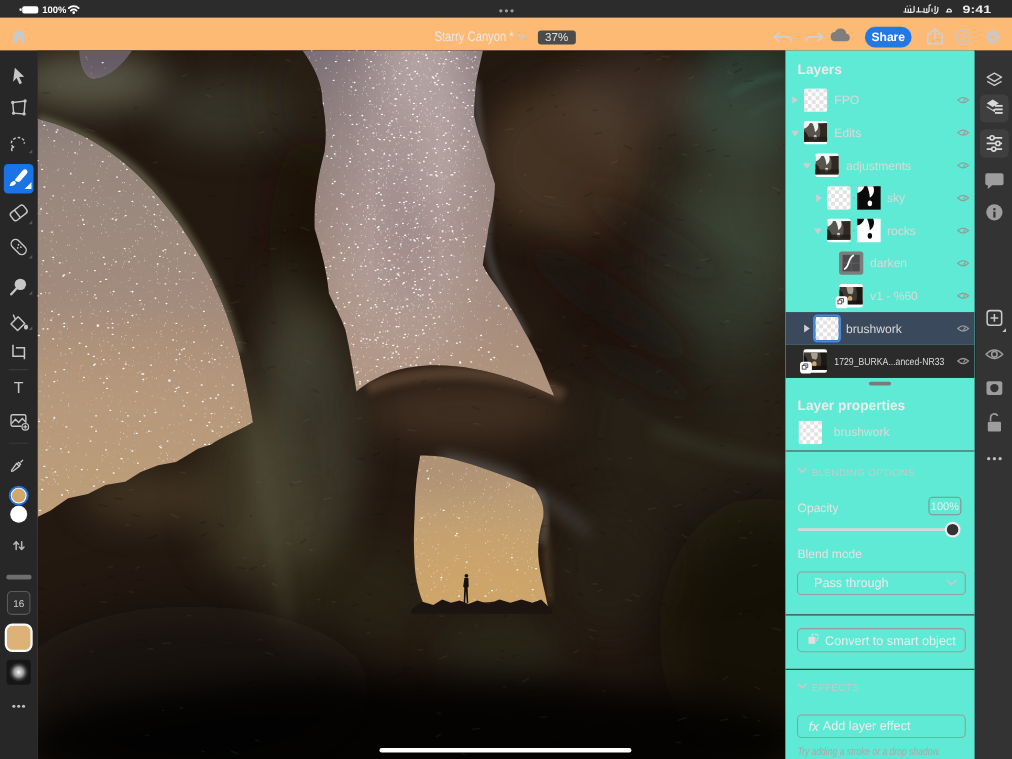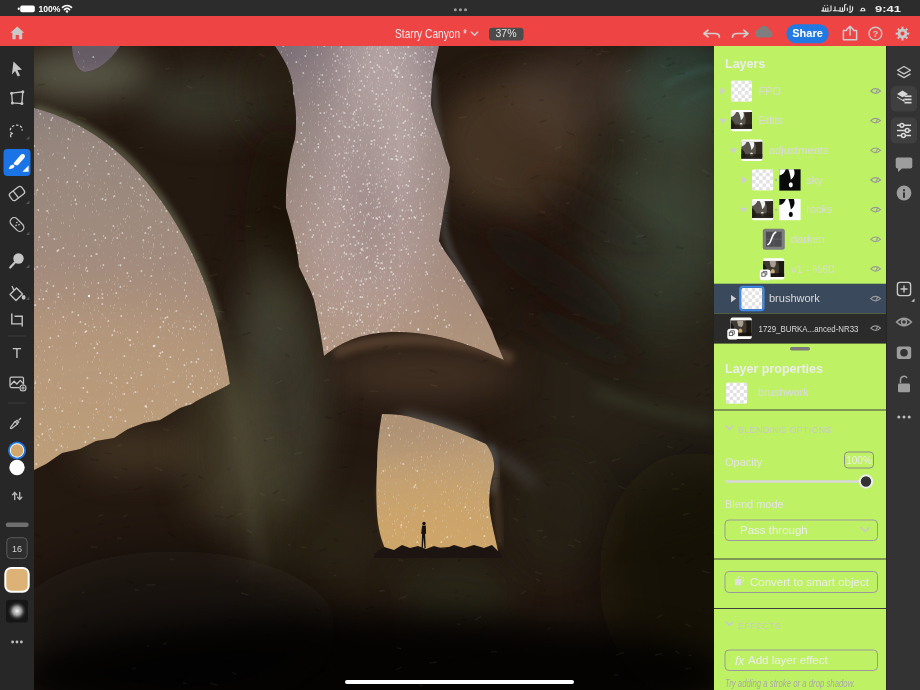--- a/index.html
+++ b/index.html
@@ -1,21 +1,21 @@
 <!DOCTYPE html>
 <html><head><meta charset="utf-8"><style>
 *{margin:0;padding:0;box-sizing:border-box}
 html,body{width:920px;height:690px;overflow:hidden;background:#2c2c2c}
 body{font-family:"Liberation Sans",sans-serif;position:relative}
 .abs{position:absolute}
 #status{left:0;top:0;width:920px;height:16px;background:#2c2c2c}
-#topbar{left:0;top:16px;width:920px;height:30px;background:#ef4444}
+#topbar{left:0;top:16px;width:920px;height:30px;background:#fdba74}
 #leftbar{left:0;top:46px;width:34px;height:644px;background:#272727}
 #canvas{left:34px;top:46px;width:680px;height:644px;background:#111}
-#panel{left:714px;top:46px;width:172px;height:644px;background:#bef264}
+#panel{left:714px;top:46px;width:172px;height:644px;background:#5eead4}
 #strip{left:886px;top:46px;width:34px;height:644px;background:#333333;border-left:1px solid #262626}
 #homebar{left:345px;top:680px;width:229px;height:4px;background:#fff;border-radius:2px;z-index:50}
 </style></head><body>
 
 <div id="status" class="abs">
 <svg class="abs" style="left:0;top:0" width="920" height="16">
  <rect x="20.2" y="5.6" width="14.6" height="6.6" rx="1.8" fill="#fff"></rect>
  <rect x="17.7" y="7.6" width="2.1" height="2.4" rx="1" fill="#fff"></rect>
  <text x="38.5" y="11.6" font-size="8.6" font-weight="bold" fill="#fff">100%</text>
  <g stroke="#fff" fill="none" stroke-linecap="round">

